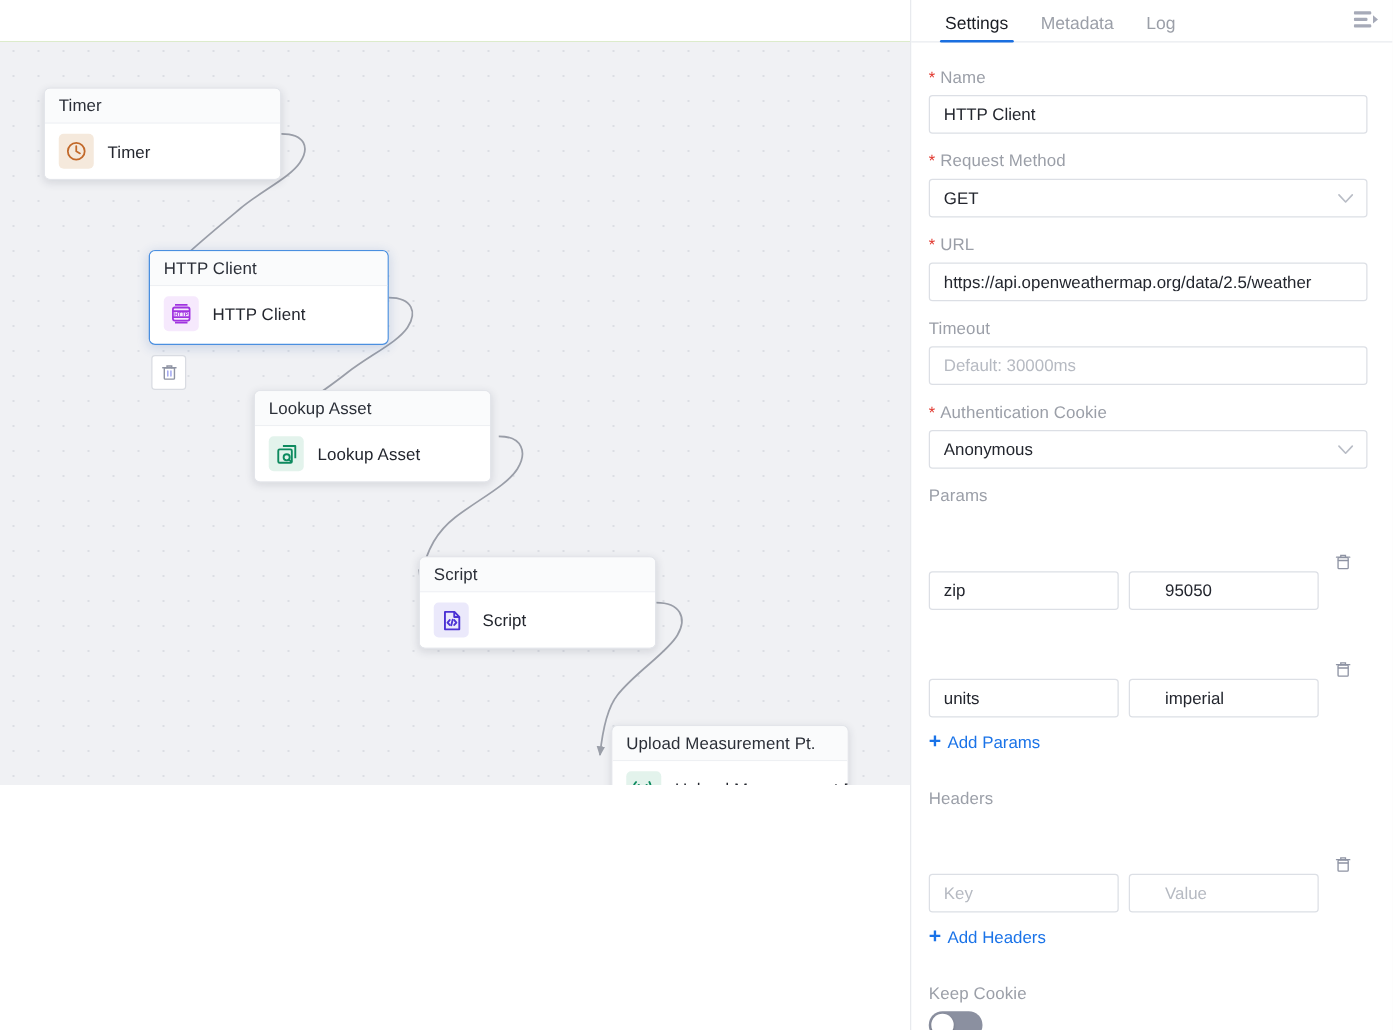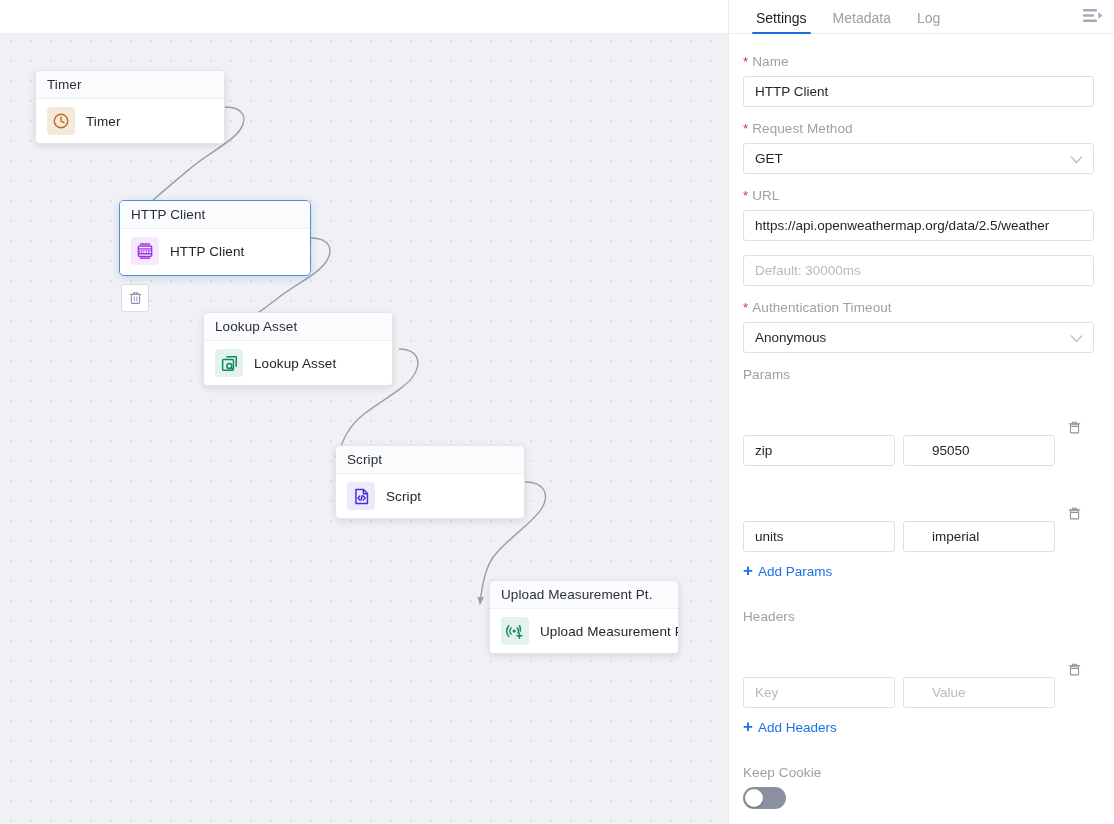--- a/index.html
+++ b/index.html
@@ -7,21 +7,21 @@
     width: 1114px; height: 824px;
     font-family: "Liberation Sans", sans-serif;
     background: #ffffff;
     overflow: hidden;
   }
   #app { position: relative; width: 1114px; height: 824px; display: flex; }
 
   
   #canvas-pane {
     position: relative;
-    width: 728px; height: 824px;
+    width: 728px; height: 628px;
     background: #84cc16;
     overflow: hidden;
   }
   #canvas-top-strip {
     position: absolute; left: 0; top: 0;
     width: 728px; height: 33px;
     background: #ffffff;
   }
   #canvas-grid {
     position: absolute; left: 0; top: 33px;
@@ -366,27 +366,30 @@
 
       <div class="field">
         <div class="flabel">
           <span class="req">*</span>
           <span>URL</span>
         </div>
         <input class="input" value="https://api.openweathermap.org/data/2.5/weather" style="">
       </div>
 
       <div class="field">
+        <div class="flabel">
+          <span>Timeout</span>
+        </div>
         <input class="input" placeholder="Default: 30000ms" style="">
       </div>
 
       <div class="field">
         <div class="flabel">
           <span class="req">*</span>
-          <span>Authentication Timeout</span>
+          <span>Authentication Cookie</span>
         </div>
         <div class="select-wrap">
           <input class="input" readonly="" value="Anonymous" style="">
           <span class="chev">
             <svg width="13" height="8" viewBox="0 0 14 9" fill="none" stroke="#b9bdc6" stroke-width="1.5" stroke-linecap="round" stroke-linejoin="round">
               <path d="M1 1 L7 7.4 L13 1"></path>
             </svg>
           </span>
         </div>
       </div>

